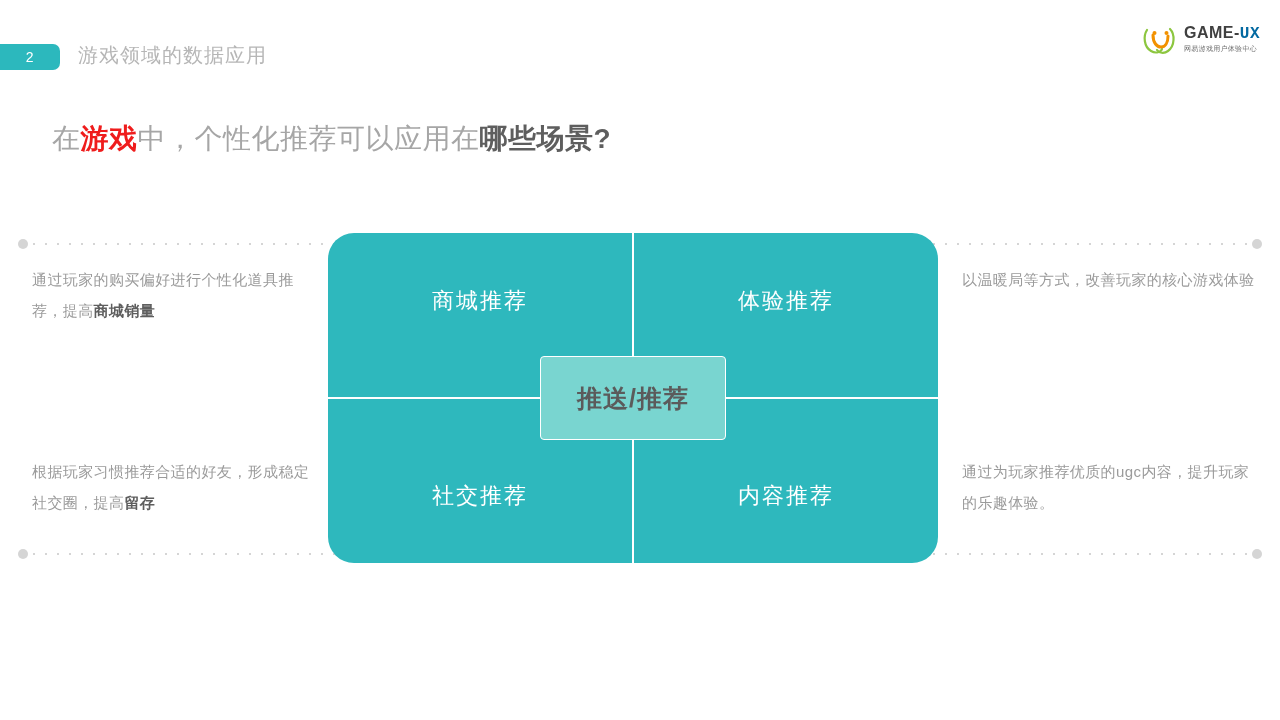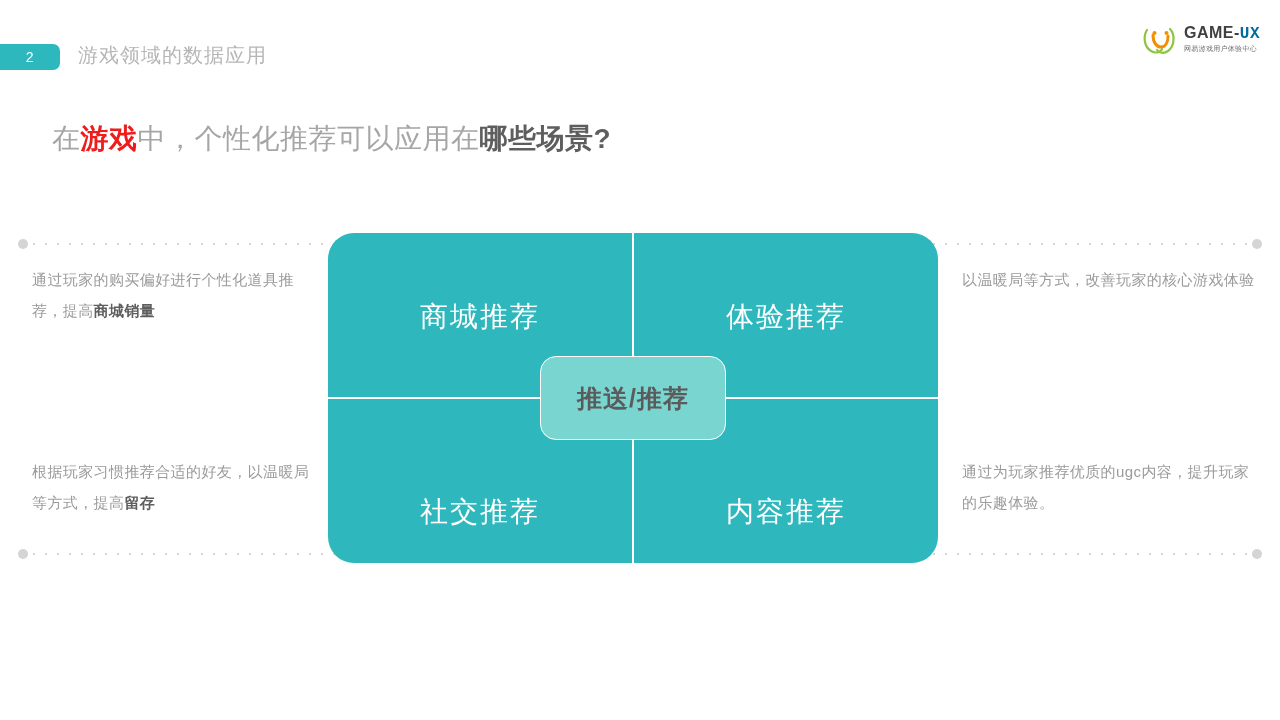--- a/index.html
+++ b/index.html
@@ -164,40 +164,39 @@
     background: #ffffff;
   }
   .q-cell {
     position: absolute;
     width: 304px;
     height: 164px;
     display: flex;
     align-items: center;
     justify-content: center;
     color: #ffffff;
-    font-size: 28px;
+    font-size: 22px;
     letter-spacing: 2px;
-    margin-top: 16px;
   }
   .q-cell.tl { left: 0; top: 0; }
   .q-cell.tr { left: 306px; top: 0; }
   .q-cell.bl { left: 0; top: 166px; }
   .q-cell.br { left: 306px; top: 166px; }
   .q-cell.tl span, .q-cell.tr span { margin-top: -28px; }
   .q-cell.bl span, .q-cell.br span { margin-top: 30px; }
 
   .center-badge {
     position: absolute;
     left: 212px;
     top: 123px;
     width: 186px;
     height: 84px;
     background: #79d5d0;
     border: 1.5px solid #ffffff;
-    border-radius: 16px;
+    border-radius: 4px;
     box-sizing: border-box;
     display: flex;
     align-items: center;
     justify-content: center;
     color: #5b5b5b;
     font-size: 25px;
     font-weight: bold;
     letter-spacing: 1px;
   }
 
@@ -278,20 +277,20 @@
 
   <div class="center-badge">
     <span>推送/推荐</span>
   </div>
 </div>
 
 <div class="caption cap-left-top">
   <span>通过玩家的购买偏好进行个性化道具推荐，提高</span><b>商城销量</b>
 </div>
 <div class="caption cap-left-bottom">
-  <span>根据玩家习惯推荐合适的好友，以温暖局等方式，提高</span><b>留存</b>
+  <span>根据玩家习惯推荐合适的好友，形成稳定社交圈，提高</span><b>留存</b>
 </div>
 <div class="caption cap-right-top">
   <span>以温暖局等方式，改善玩家的核心游戏体验</span><b></b>
 </div>
 <div class="caption cap-right-bottom">
   <span>通过为玩家推荐优质的ugc内容，提升玩家的乐趣体验。</span><b></b>
 </div>
 
 </body></html>

